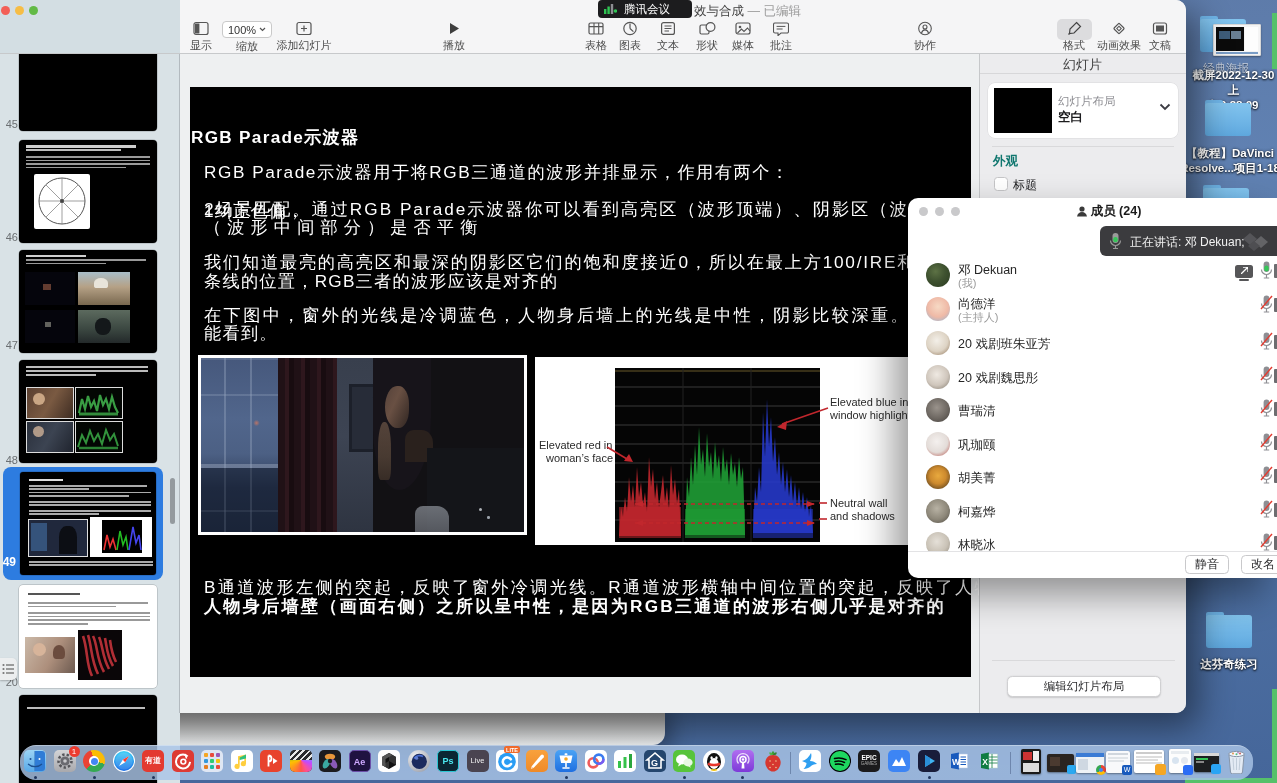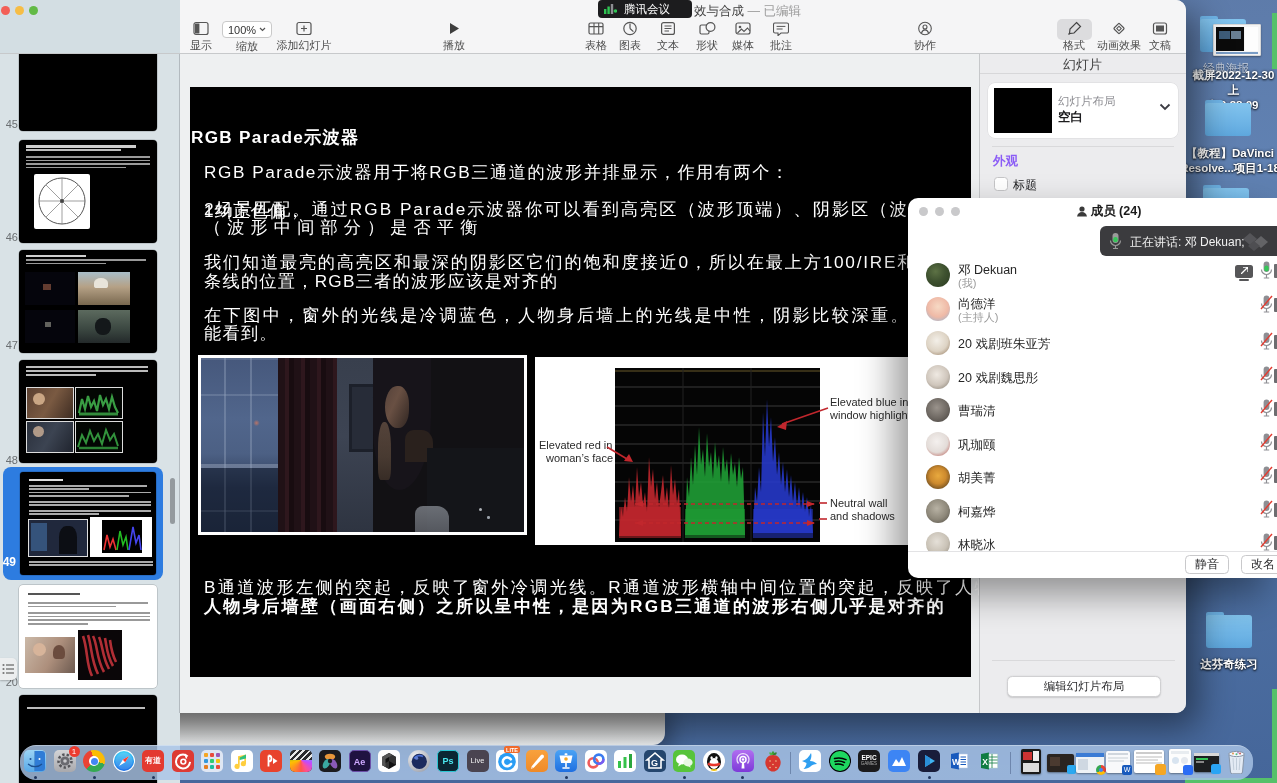--- a/index.html
+++ b/index.html
@@ -413,21 +413,21 @@
   <div style="position:absolute;left:0;top:19px;width:207px;height:1px;background:#d7d7d9;"></div>
   <div style="position:absolute;left:9px;top:29px;width:190px;height:55px;background:#fff;border-radius:7px;box-shadow:0 0 0 0.5px rgba(0,0,0,.08);">
    <div style="position:absolute;left:5.5px;top:5px;width:58px;height:45px;background:#000;"></div>
    <div style="position:absolute;left:70px;top:11px;font-size:11.5px;color:#8e8e93;">幻灯片布局</div>
    <div style="position:absolute;left:70px;top:26px;font-size:12.5px;color:#1c1c1e;font-weight:bold;">空白</div>
    <svg style="position:absolute;left:171px;top:20px;" width="12" height="8" viewBox="0 0 12 8">
           <path d="M1.5 1.5L6 6l4.5-4.5" fill="none" stroke="#3c3c43" stroke-width="1.8"></path>
         </svg>
   </div>
   <div style="position:absolute;left:13px;top:92px;width:182px;height:1px;background:#d9d9db;"></div>
-  <div style="position:absolute;left:14px;top:99px;font-size:12.5px;color:#8b5cf6;font-weight:bold;">外观</div>
+  <div style="position:absolute;left:14px;top:99px;font-size:12.5px;color:#0f766e;font-weight:bold;">外观</div>
   <div style="position:absolute;left:15px;top:123px;width:12px;height:12px;background:#fff;border:1px solid #c5c5c7;border-radius:3.5px;"></div>
   <div style="position:absolute;left:34px;top:123px;font-size:12px;color:#1c1c1e;">标题</div>
   <div style="position:absolute;left:13px;top:606px;width:183px;height:1px;background:#d9d9db;"></div>
   <div style="position:absolute;left:28px;top:622px;width:152px;height:19px;background:#fff;border:0.5px solid #d0d0d2;border-radius:5.5px;box-shadow:0 0.5px 1.5px rgba(0,0,0,.15);text-align:center;font-size:11.5px;color:#2c2c2e;line-height:19px;">编辑幻灯片布局</div>
   <div class="vdiv"></div>
  </div>
 </div>
 
 <div id="meet">
  <div style="position:absolute;left:11px;top:9px;width:9px;height:9px;border-radius:50%;background:#c9c9cb;"></div>

